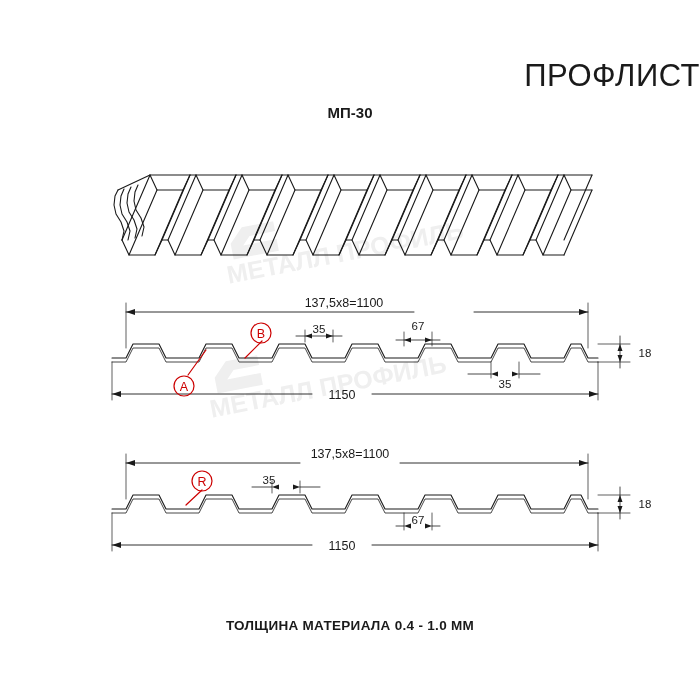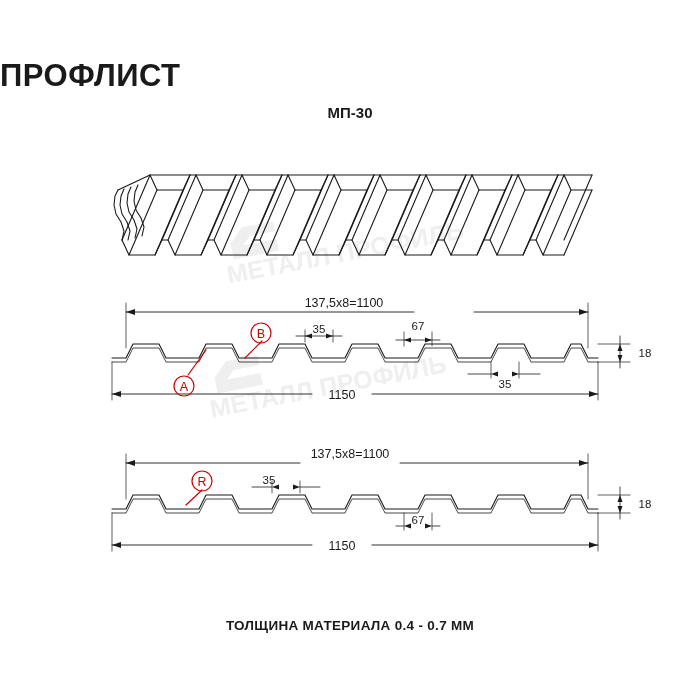--- a/index.html
+++ b/index.html
@@ -18,23 +18,23 @@
   .page {
     position: relative;
     width: 700px;
     height: 700px;
   }
   .title {
     position: absolute;
     left: 0;
     top: 58px;
     width: 700px;
-    text-align: left;
+    text-align: right;
     font-size: 31px;
-    font-weight: bold;
+    font-weight: normal;
     letter-spacing: 0.5px;
     color: #1a1a1a;
   }
   .subtitle {
     position: absolute;
     left: 0;
     top: 104px;
     width: 700px;
     text-align: center;
     font-size: 15px;
@@ -271,15 +271,15 @@
       <text x="645" y="508" font-size="11.5">18</text>
     </g>
 
     <g font-family="Liberation Sans, sans-serif" fill="#cc0000" text-anchor="middle" font-size="12.5">
       <text x="184" y="391">A</text>
       <text x="261" y="338">B</text>
       <text x="202" y="486">R</text>
     </g>
   </svg>
 
-  <div class="footer">ТОЛЩИНА МАТЕРИАЛА 0.4 - 0.7 ММ</div>
+  <div class="footer">ТОЛЩИНА МАТЕРИАЛА 0.4 - 1.0 ММ</div>
 
 </div>
 
 </body></html>

